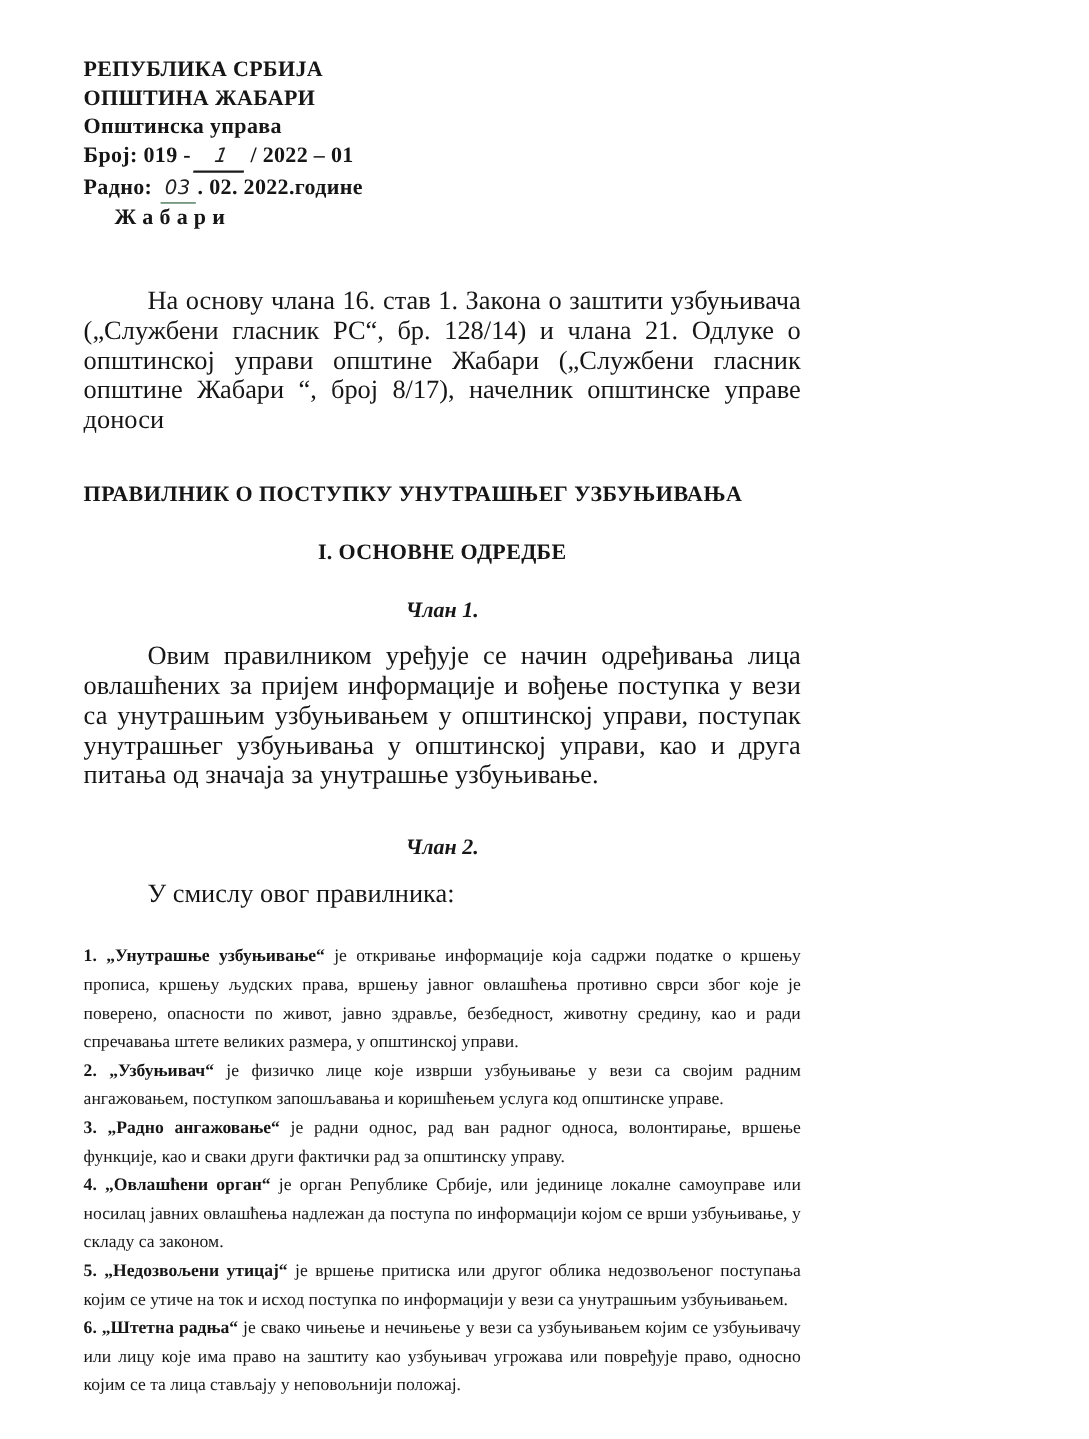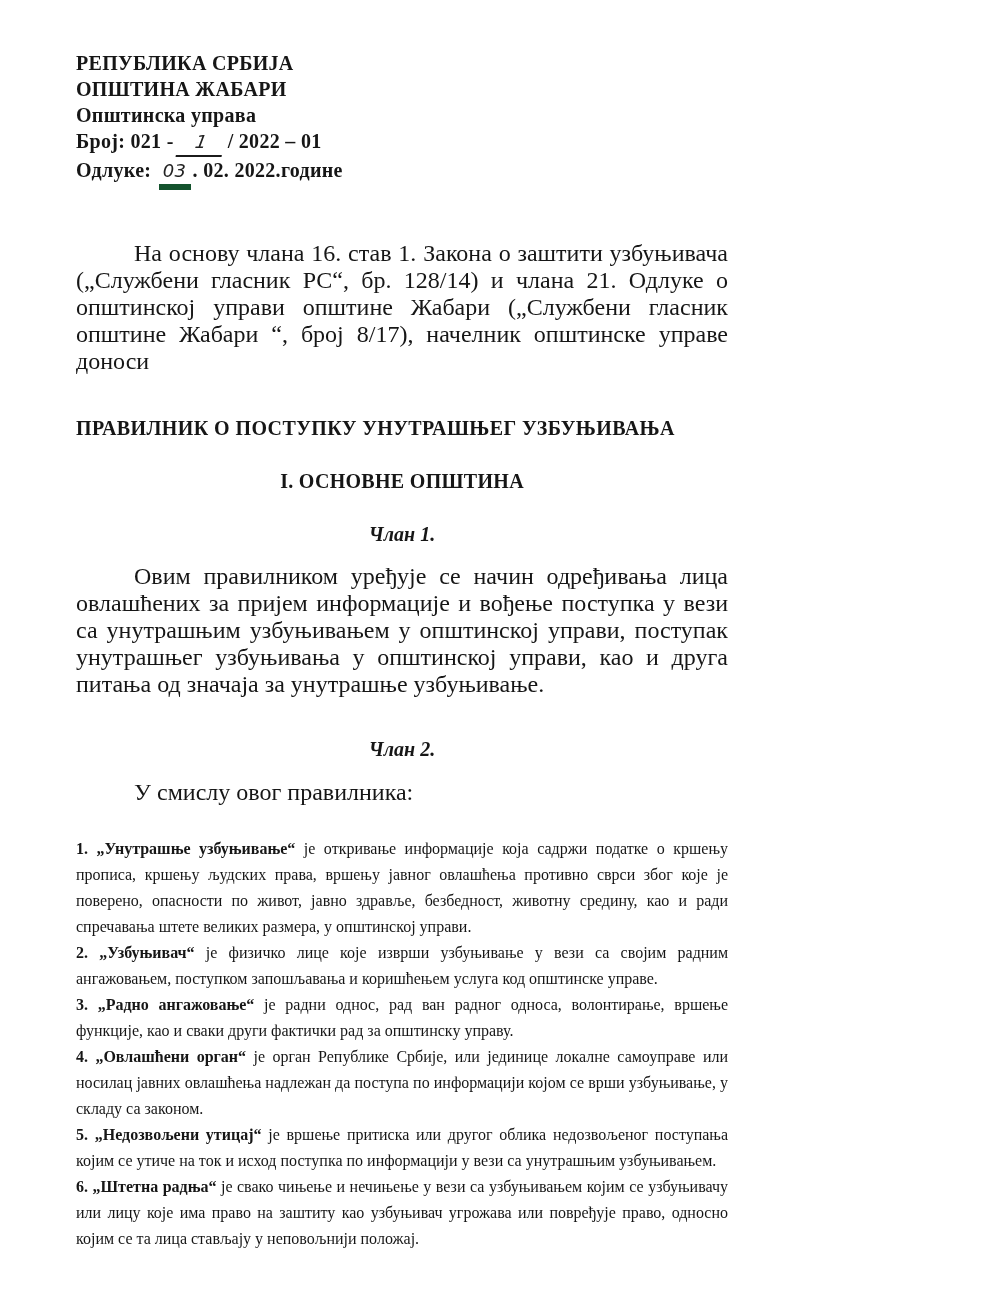--- a/index.html
+++ b/index.html
@@ -45,21 +45,21 @@
     min-width: 46px;
     text-align: center;
     border-bottom: 2px solid #1b1b1b;
     transform: skewX(-10deg);
     margin: 0 4px;
   }
   .hw-date {
     display: inline-block;
     min-width: 32px;
     text-align: center;
-    border-bottom: 6px solid #14532d;
+    border-bottom: 1px solid #14532d;
     margin: 0 2px;
   }
 
   .body-text {
     font-size: 24px;
     line-height: 27px;
   }
   .just { text-align: justify; }
   .indent { text-indent: 58px; }
 
@@ -112,32 +112,33 @@
 <body>
 
 <div class="page">
   <div class="content">
 
     <div class="header">
       <div>РЕПУБЛИКА СРБИЈА</div>
       <div>ОПШТИНА ЖАБАРИ</div>
       <div>Општинска управа</div>
       <div>
-        <span>Број: 021 -</span><span class="hw hw-number">1</span><span>/ 2022 – 01</span>
+        <span>Број: 019 -</span><span class="hw hw-number">1</span><span>/ 2022 – 01</span>
       </div>
       <div>
-        <span>Одлуке:</span> <span class="hw hw-date">03</span><span>. 02. 2022.године</span>
+        <span>Радно:</span> <span class="hw hw-date">03</span><span>. 02. 2022.године</span>
       </div>
+      <div class="place-line">Ж а б а р и</div>
     </div>
 
     <p class="body-text just indent intro">На основу члана 16. став 1. Закона о заштити узбуњивача („Службени гласник РС“, бр. 128/14) и члана 21. Одлуке о општинској управи општине Жабари („Службени гласник општине Жабари “, број 8/17),  начелник општинске управе доноси</p>
 
     <h1 class="doc-title">ПРАВИЛНИК О ПОСТУПКУ УНУТРАШЊЕГ УЗБУЊИВАЊА</h1>
 
-    <h2 class="section-heading">I. ОСНОВНЕ ОПШТИНА</h2>
+    <h2 class="section-heading">I. ОСНОВНЕ ОДРЕДБЕ</h2>
 
     <h3 class="clause-heading">Члан 1.</h3>
 
     <p class="body-text just indent clause1-para">Овим правилником уређује се начин одређивања лица овлашћених за пријем информације и вођење поступка у вези са унутрашњим узбуњивањем у општинској  управи, поступак унутрашњег узбуњивања у општинској управи, као и друга питања од значаја за унутрашње узбуњивање.</p>
 
     <h3 class="clause-heading clause2-heading">Члан 2.</h3>
 
     <p class="body-text indent clause2-intro">У смислу овог правилника:</p>
 
     <div class="definitions">

